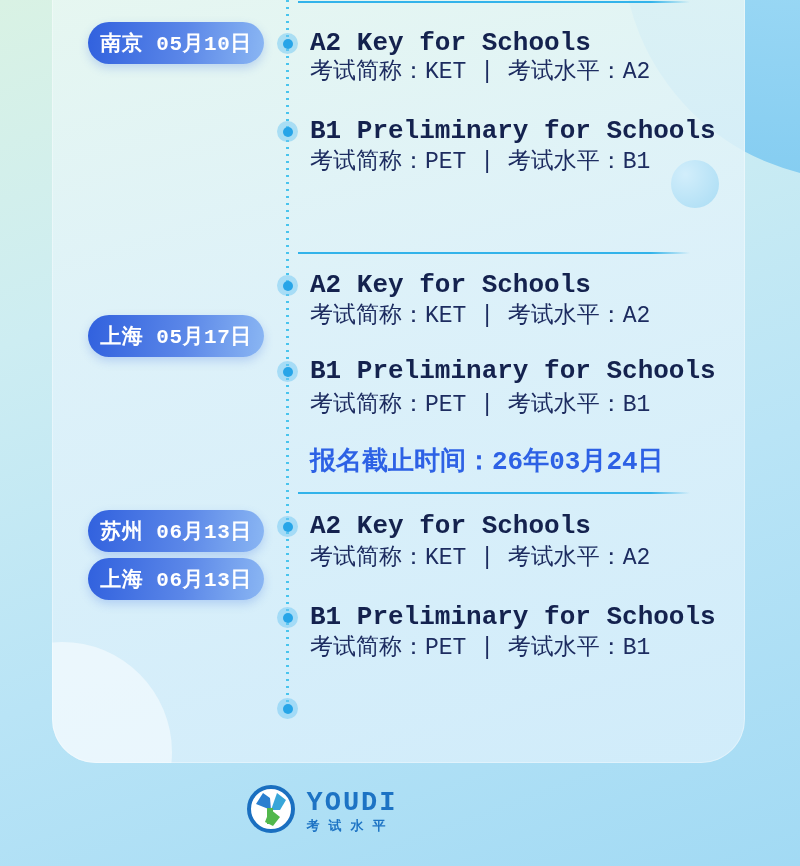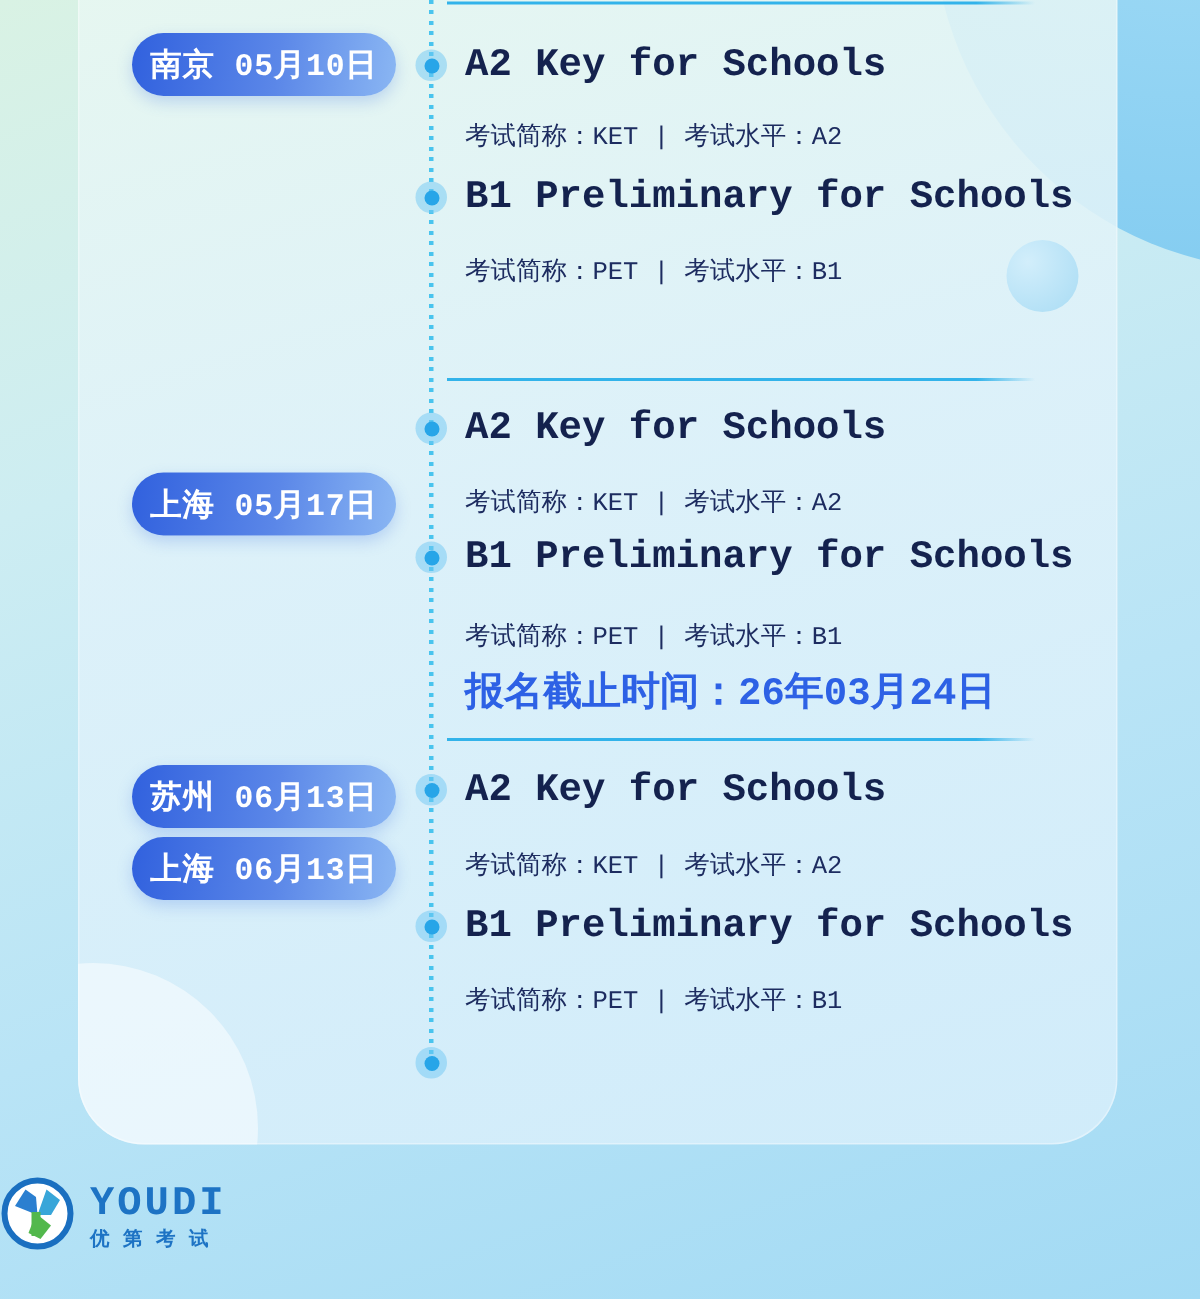--- a/index.html
+++ b/index.html
@@ -67,32 +67,32 @@
   }
   .badge-1{top:22px}.badge-2{top:267px}.badge-3{top:315px}
   .badge-4{top:510px}.badge-5{top:558px}.badge-6{top:604px}
   
   .exam-title{
     position:absolute;left:310px;z-index:5;
     color:#14224e;font-size:26px;font-weight:bold;line-height:32px;white-space:nowrap;
   }
   .exam-detail{
     position:absolute;left:310px;z-index:5;
-    color:#1d2c60;font-size:17px;line-height:26px;white-space:nowrap;margin-top:21px;
+    color:#1d2c60;font-size:23px;line-height:26px;white-space:nowrap;
   }
   .deadline{
     position:absolute;left:310px;z-index:5;
     color:#2d61e5;font-size:26px;font-weight:bold;line-height:32px;white-space:nowrap;
   }
   .t-1{top:27px}.s-1{top:59px}.t-2{top:115px}.s-2{top:149px}.dl-1{top:203px}
   .t-3{top:269px}.s-3{top:303px}.t-4{top:355px}.s-4{top:392px}.dl-2{top:446px}
   .t-5{top:510px}.s-5{top:545px}.t-6{top:601px}.s-6{top:635px}.dl-3{top:692px}
   
   .footer{
-    position:absolute;left:0;top:784px;width:644px;display:flex;z-index:3;
+    position:absolute;left:0;top:784px;width:644px;display:flex;justify-content:center;z-index:3;
   }
   .logo{display:flex;align-items:center;gap:10px;}
   .logo-mark{width:50px;height:50px;}
   .logo-text{display:flex;flex-direction:column;}
   .brand-name{
     color:#1d73c4;font-size:27px;font-weight:bold;letter-spacing:2px;line-height:28px;
   }
   .brand-sub{
     color:#1d73c4;font-size:13px;font-weight:bold;letter-spacing:9px;line-height:16px;margin-top:2px;
   }
@@ -150,18 +150,18 @@
         <svg class="logo-mark" viewBox="0 0 50 50">
           <circle cx="25" cy="25" r="22" fill="#ffffff" stroke="#1a6fc0" stroke-width="4"></circle>
           <polygon points="25,26 10,20 17,9 24,14" fill="#2b7fd0"></polygon>
           <polygon points="25,26 31,9 40,16 34,26" fill="#38a6d9"></polygon>
           <polygon points="24,25 34,33 27,42 19,38" fill="#52b84c"></polygon>
           <polygon points="21,24 27,24 27,40 21,40" fill="#52b84c"></polygon>
         </svg>
       </span>
       <div class="logo-text">
         <span class="brand-name">YOUDI</span>
-        <span class="brand-sub">优第考试</span>
+        <span class="brand-sub">考试水平</span>
       </div>
     </div>
   </div>
 
 </div>
 
 </body></html>

